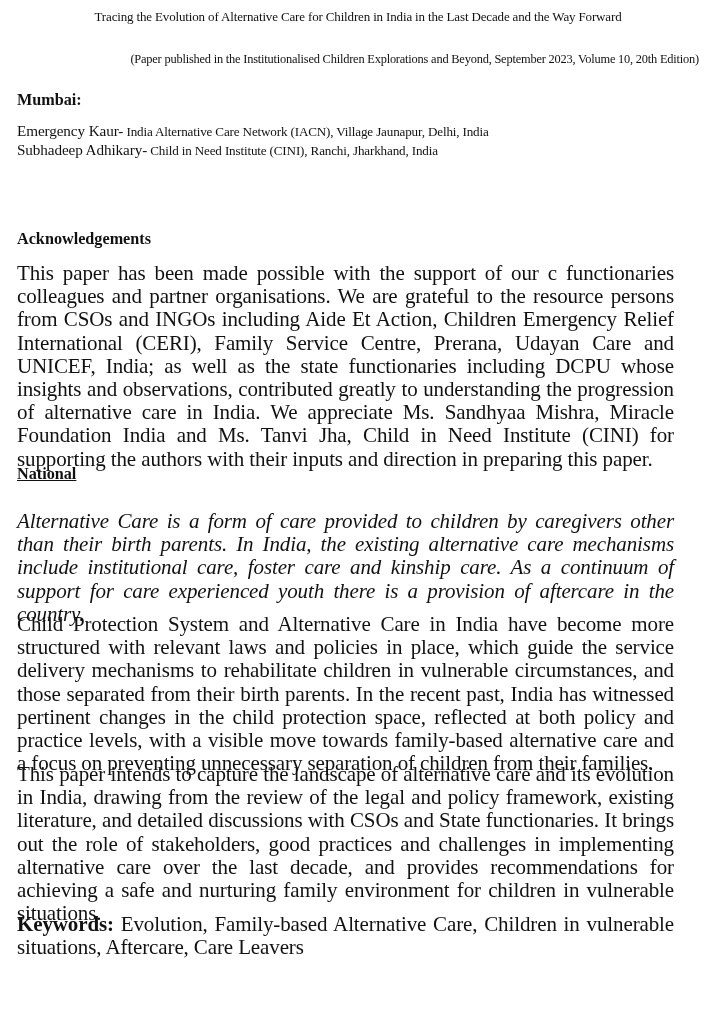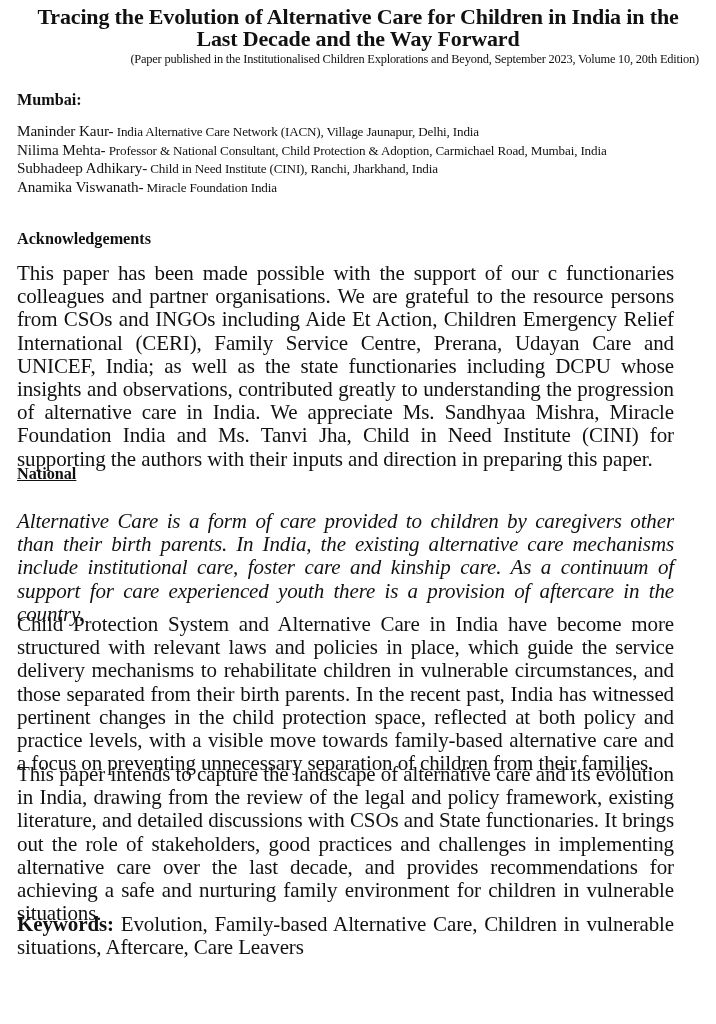--- a/index.html
+++ b/index.html
@@ -3,21 +3,21 @@
 <meta charset="utf-8">
 <style>
   html, body { margin: 0; padding: 0; background: #ffffff; }
   body {
     width: 716px; height: 1024px; overflow: hidden; position: relative;
     font-family: "Liberation Serif", serif; color: #111111;
   }
   .page { position: absolute; left: 17px; top: 0; width: 657px; }
   .title {
     position: absolute; left: 0; top: 6px; width: 682px;
-    text-align: center; font-weight: bold; font-size: 22px; line-height: 22px;
+    text-align: center; font-weight: normal; font-size: 13px; line-height: 22px;
     letter-spacing: -0.15px;
   }
   .subtitle {
     position: absolute; left: 0; top: 51px; width: 682px;
     text-align: right; font-size: 12.4px; line-height: 16px; letter-spacing: -0.2px;
   }
   .h {
     position: absolute; left: 0; font-weight: bold; font-size: 16.2px; line-height: 20px;
   }
   .h.underline { text-decoration: underline; }
@@ -35,30 +35,24 @@
 
 <div class="page">
 
   <div class="title">Tracing the Evolution of Alternative Care for Children in India in the Last Decade and the Way Forward</div>
   <div class="subtitle">(Paper published in the Institutionalised Children Explorations and Beyond, September 2023, Volume 10, 20th Edition)</div>
 
   <div class="h" style="top:90px;">Mumbai:</div>
 
   <div class="authors">
     <div class="author">
-      <span>Maninder Kaur-</span><span class="aff"> India Alternative Care Network (IACN), Village Jaunapur, Delhi, India</span>
-    </div>
-    <div class="author">
-      <span>Nilima Mehta-</span><span class="aff"> Professor &amp; National Consultant, Child Protection &amp; Adoption, Carmichael Road, Mumbai, India</span>
+      <span>Emergency Kaur-</span><span class="aff"> India Alternative Care Network (IACN), Village Jaunapur, Delhi, India</span>
     </div>
     <div class="author">
       <span>Subhadeep Adhikary-</span><span class="aff"> Child in Need Institute (CINI), Ranchi, Jharkhand, India</span>
-    </div>
-    <div class="author">
-      <span>Anamika Viswanath-</span><span class="aff"> Miracle Foundation India</span>
     </div>
   </div>
 
   <div class="h" style="top:229px;">Acknowledgements</div>
   <div class="para" style="top:262px;">This paper has been made possible with the support of our c functionaries colleagues and partner organisations. We are grateful to the resource persons from CSOs and INGOs including Aide Et Action, Children Emergency Relief International (CERI), Family Service Centre, Prerana, Udayan Care and UNICEF, India; as well as the state functionaries including DCPU whose insights and observations, contributed greatly to understanding the progression of alternative care in India. We appreciate Ms. Sandhyaa Mishra, Miracle Foundation India and Ms. Tanvi Jha, Child in Need Institute (CINI) for supporting the authors with their inputs and direction in preparing this paper.</div>
 
   <div class="h underline" style="top:464px;">National</div>
 
   <div class="para" style="top:510px;font-style:italic;">Alternative Care is a form of care provided to children by caregivers other than their birth parents. In India, the existing alternative care mechanisms include institutional care, foster care and kinship care. As a continuum of support for care experienced youth there is a provision of aftercare in the country.</div>
   <div class="para" style="top:613px;">Child Protection System and Alternative Care in India have become more structured with relevant laws and policies in place, which guide the service delivery mechanisms to rehabilitate children in vulnerable circumstances, and those separated from their birth parents. In the recent past, India has witnessed pertinent changes in the child protection space, reflected at both policy and practice levels, with a visible move towards family-based alternative care and a focus on preventing unnecessary separation of children from their families.</div>

